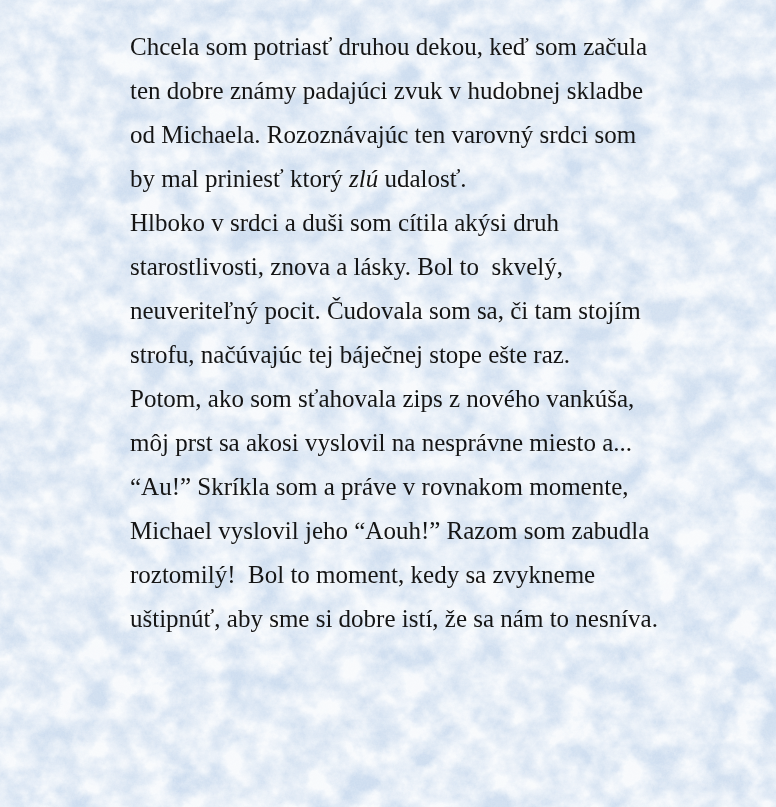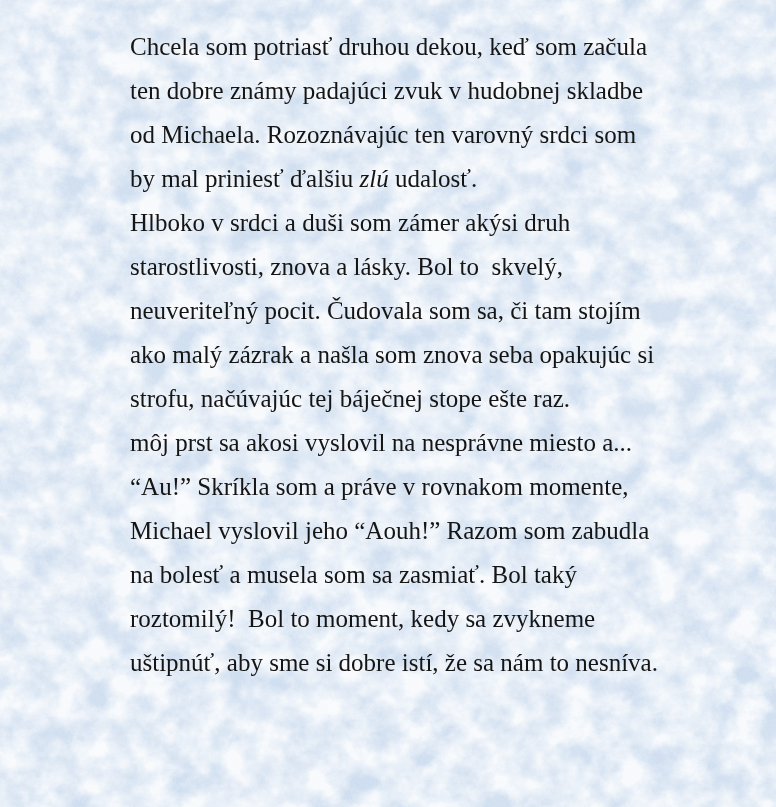--- a/index.html
+++ b/index.html
@@ -76,27 +76,26 @@
     <rect width="776" height="807" fill="#ccdcef"></rect>
     <rect width="776" height="807" filter="url(#shadeClouds)" opacity="0.55"></rect>
     <rect width="776" height="807" filter="url(#whiteFibers)" opacity="0.85"></rect>
     <rect width="776" height="807" filter="url(#fineGrain)" opacity="0.25"></rect>
   </svg>
 
   <main class="text-block" style="color: rgb(21, 21, 21);">
       <div class="line"><span>Chcela som potriasť druhou dekou, keď som začula</span></div>
       <div class="line"><span>ten dobre známy padajúci zvuk v hudobnej skladbe</span></div>
       <div class="line"><span>od Michaela. Rozoznávajúc ten varovný srdci som</span></div>
-      <div class="line"><span>by mal priniesť ďalšiu </span><span class="italic">zlú</span><span> udalosť.</span></div>
-      <div class="line"><span>Hlboko v srdci a duši som zámer akýsi druh</span></div>
+      <div class="line"><span>by mal priniesť ktorý </span><span class="italic">zlú</span><span> udalosť.</span></div>
+      <div class="line"><span>Hlboko v srdci a duši som cítila akýsi druh</span></div>
       <div class="line"><span>starostlivosti, znova a lásky. Bol to  skvelý,</span></div>
       <div class="line"><span>neuveriteľný pocit. Čudovala som sa, či tam stojím</span></div>
-      <div class="line"><span>ako malý zázrak a našla som znova seba opakujúc si</span></div>
       <div class="line"><span>strofu, načúvajúc tej báječnej stope ešte raz.</span></div>
+      <div class="line"><span>Potom, ako som sťahovala zips z nového vankúša,</span></div>
       <div class="line"><span>môj prst sa akosi vyslovil na nesprávne miesto a...</span></div>
       <div class="line"><span>“Au!” Skríkla som a práve v rovnakom momente,</span></div>
       <div class="line"><span>Michael vyslovil jeho “Aouh!” Razom som zabudla</span></div>
-      <div class="line"><span>na bolesť a musela som sa zasmiať. Bol taký</span></div>
       <div class="line"><span>roztomilý!  Bol to moment, kedy sa zvykneme</span></div>
       <div class="line"><span>uštipnúť, aby sme si dobre istí, že sa nám to nesníva.</span></div>
     </main>
 
 </div>
 
 </body></html>

